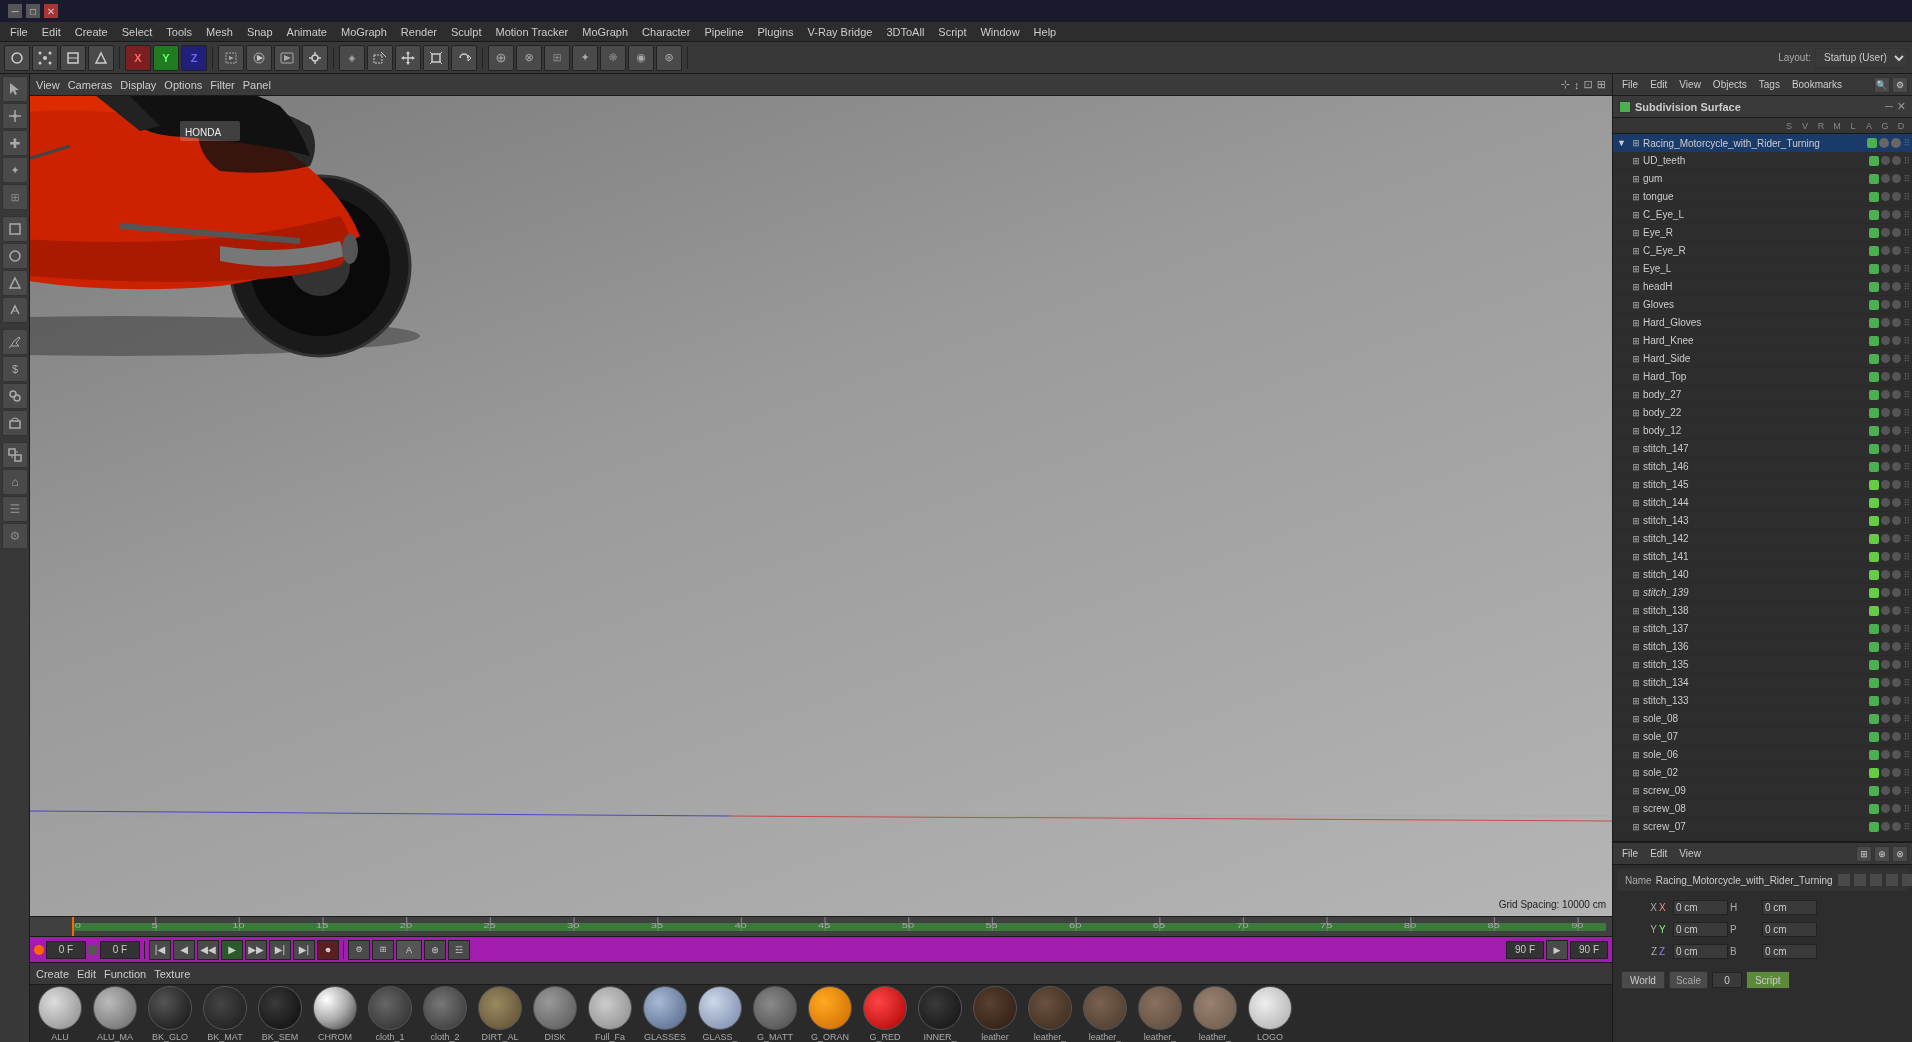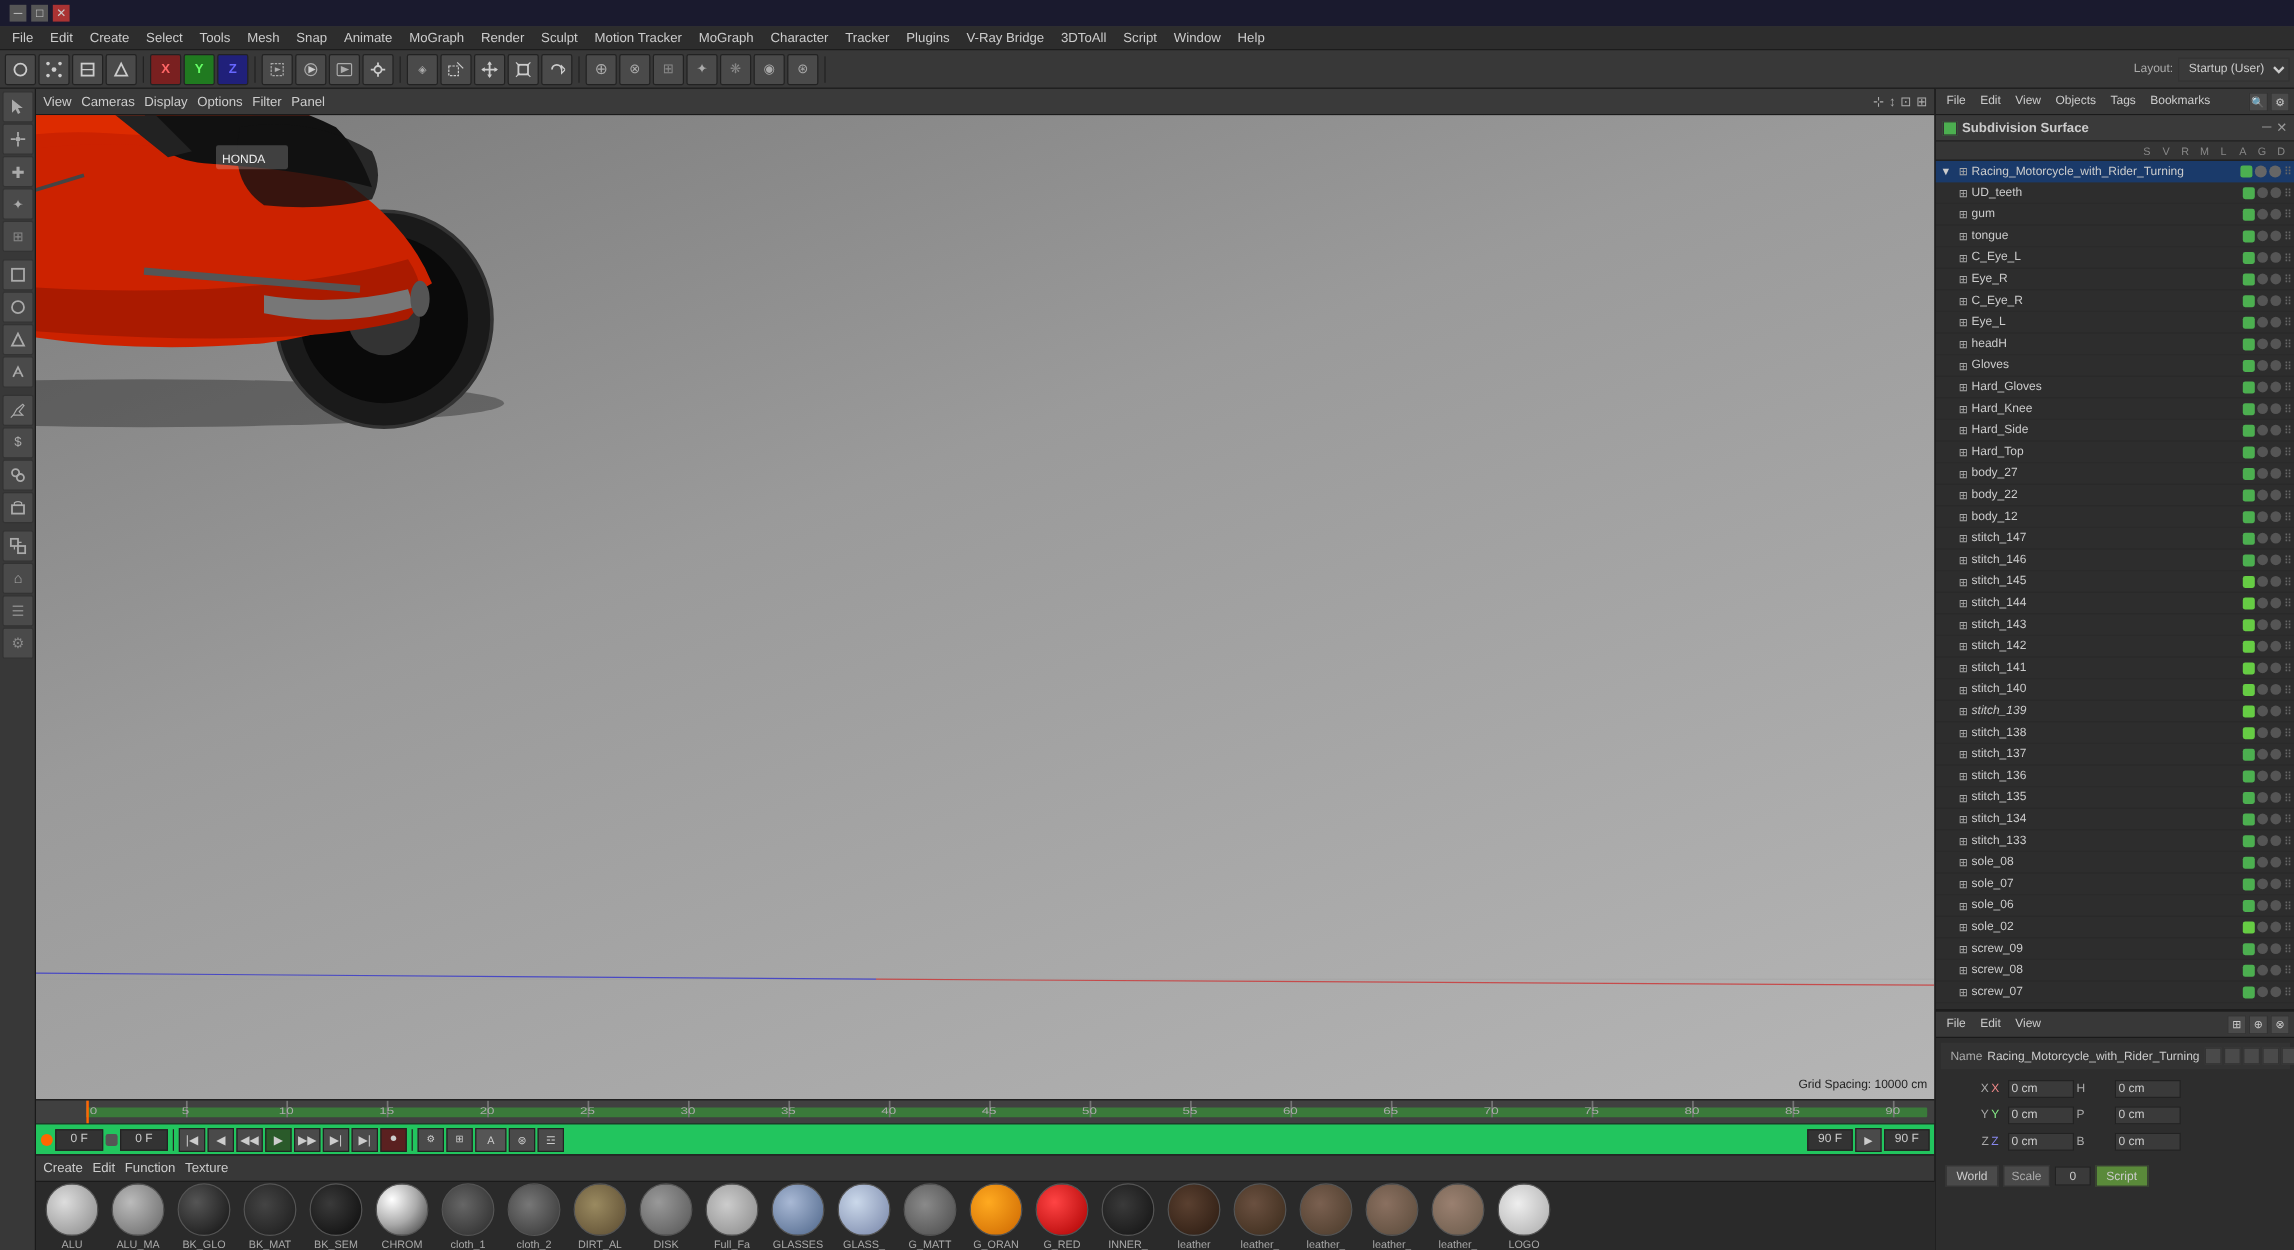--- a/index.html
+++ b/index.html
@@ -304,21 +304,21 @@
   <span class="menu-item">Tools</span>
   <span class="menu-item">Mesh</span>
   <span class="menu-item">Snap</span>
   <span class="menu-item">Animate</span>
   <span class="menu-item">MoGraph</span>
   <span class="menu-item">Render</span>
   <span class="menu-item">Sculpt</span>
   <span class="menu-item">Motion Tracker</span>
   <span class="menu-item">MoGraph</span>
   <span class="menu-item">Character</span>
-  <span class="menu-item">Tracker</span>
+  <span class="menu-item">Pipeline</span>
   <span class="menu-item">Plugins</span>
   <span class="menu-item">V-Ray Bridge</span>
   <span class="menu-item">3DToAll</span>
   <span class="menu-item">Script</span>
   <span class="menu-item">Window</span>
   <span class="menu-item">Help</span>
 </div>
 
 <div id="main-toolbar">
 
@@ -659,21 +659,21 @@
             <text x="1015" y="11" fill="#aaa" font-size="8">85</text>
             <line x1="1080" y1="0" x2="1080" y2="14" stroke="#777" stroke-width="1"></line>
             <text x="1075" y="11" fill="#aaa" font-size="8">90</text>
           </svg>
         </div>
 
         <div style="position:absolute;top:0;left:42px;width:2px;height:20px;background:#ff6600;"></div>
       </div>
     </div>
 
-    <div id="timeline-controls-bar" style="height:26px;background:#22c55e;display:flex;align-items:center;padding:0 4px;gap:2px;border-top:1px solid #1a1a1a;">
+    <div id="timeline-controls-bar" style="height:26px;background:#a21caf;display:flex;align-items:center;padding:0 4px;gap:2px;border-top:1px solid #1a1a1a;">
       <div style="display:flex;align-items:center;gap:2px;">
         <div style="width:10px;height:10px;background:#ff6600;border-radius:50%;"></div>
       </div>
       <input type="text" value="0 F" style="width: 40px; height: 18px; background: rgb(51, 51, 51); border: 1px solid rgb(34, 34, 34); color: rgb(204, 204, 204); font-size: 10px; text-align: center;">
       <div style="width:10px;height:10px;background:#555;border-radius:2px;cursor:pointer;"></div>
       <input type="text" value="0 F" style="width: 40px; height: 18px; background: rgb(51, 51, 51); border: 1px solid rgb(34, 34, 34); color: rgb(204, 204, 204); font-size: 10px; text-align: center;">
       <div class="timeline-separator"></div>
 
       <div class="timeline-ctrl-btn">|◀</div>
       <div class="timeline-ctrl-btn">◀</div>

